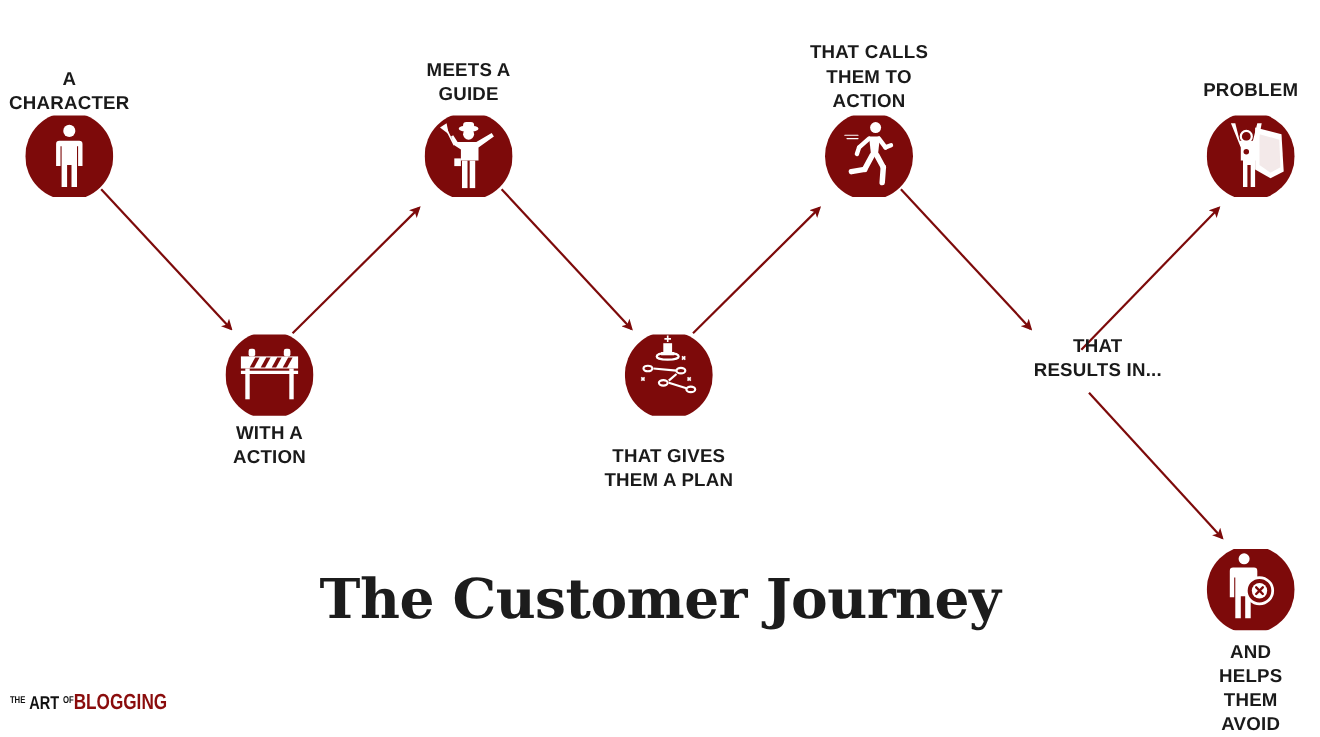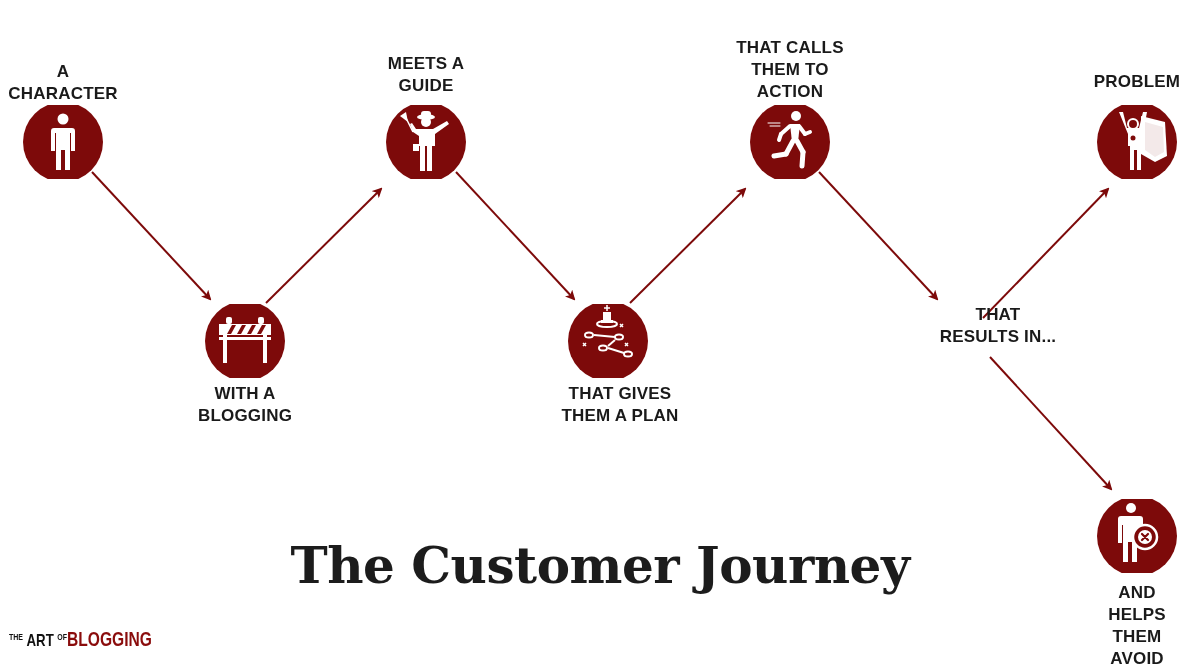--- a/index.html
+++ b/index.html
@@ -11,21 +11,21 @@
     transform: translateX(-50%);
   }
   .node {
     position: absolute; width: 80px; height: 80px; transform: translate(-50%, -50%);
   }
   .node svg { width: 80px; height: 80px; display: block; }
   #arrows { position: absolute; left: 0; top: 0; }
   .title {
     position: absolute; left: 600px; top: 515px; transform: translateX(-50%);
     font-family: "DejaVu Serif", "Liberation Serif", serif; font-weight: 700;
-    font-size: 50px; color: #1c1c1c; white-space: nowrap; letter-spacing: -0.5px; margin-top: 21px;
+    font-size: 50px; color: #1c1c1c; white-space: nowrap; letter-spacing: -0.5px;
   }
   .logo {
     position: absolute; left: 9px; top: 628px; white-space: nowrap;
     font-family: "Liberation Sans", "DejaVu Sans", sans-serif; font-weight: 700;
     transform: scaleX(0.78); transform-origin: left top;
   }
   .logo .the, .logo .of { font-size: 9px; color: #111; vertical-align: 6px; }
   .logo .art { font-size: 17px; color: #111; }
   .logo .blog { font-size: 20px; color: #8a0c0c; }
 </style>
@@ -43,24 +43,24 @@
   <line x1="456" y1="172" x2="574" y2="299" stroke="#7d0a0a" stroke-width="2" marker-end="url(#ah)"></line>
   <line x1="630" y1="303" x2="745" y2="189" stroke="#7d0a0a" stroke-width="2" marker-end="url(#ah)"></line>
   <line x1="819" y1="172" x2="937" y2="299" stroke="#7d0a0a" stroke-width="2" marker-end="url(#ah)"></line>
   <line x1="983" y1="318" x2="1108" y2="189" stroke="#7d0a0a" stroke-width="2" marker-end="url(#ah)"></line>
   <line x1="990" y1="357" x2="1111" y2="489" stroke="#7d0a0a" stroke-width="2" marker-end="url(#ah)"></line>
 </svg>
 
 <div class="label" style="left:63px; top:61px;">A
 CHARACTER</div>
 <div class="label" style="left:245px; top:383px;">WITH A
-BLOGGING</div>
+ACTION</div>
 <div class="label" style="left:426px; top:53px;">MEETS A
 GUIDE</div>
-<div class="label" style="left:608px; top:383px;margin-left:12px;">THAT GIVES
+<div class="label" style="left:608px; top:404px;">THAT GIVES
 THEM A PLAN</div>
 <div class="label" style="left:790px; top:37px;">THAT CALLS
 THEM TO
 ACTION</div>
 <div class="label" style="left:998px; top:304px;">THAT
 RESULTS IN...</div>
 <div class="label" style="left:1137px; top:71px;">PROBLEM</div>
 <div class="label" style="left:1137px; top:582px;">AND HELPS
 THEM
 AVOID

